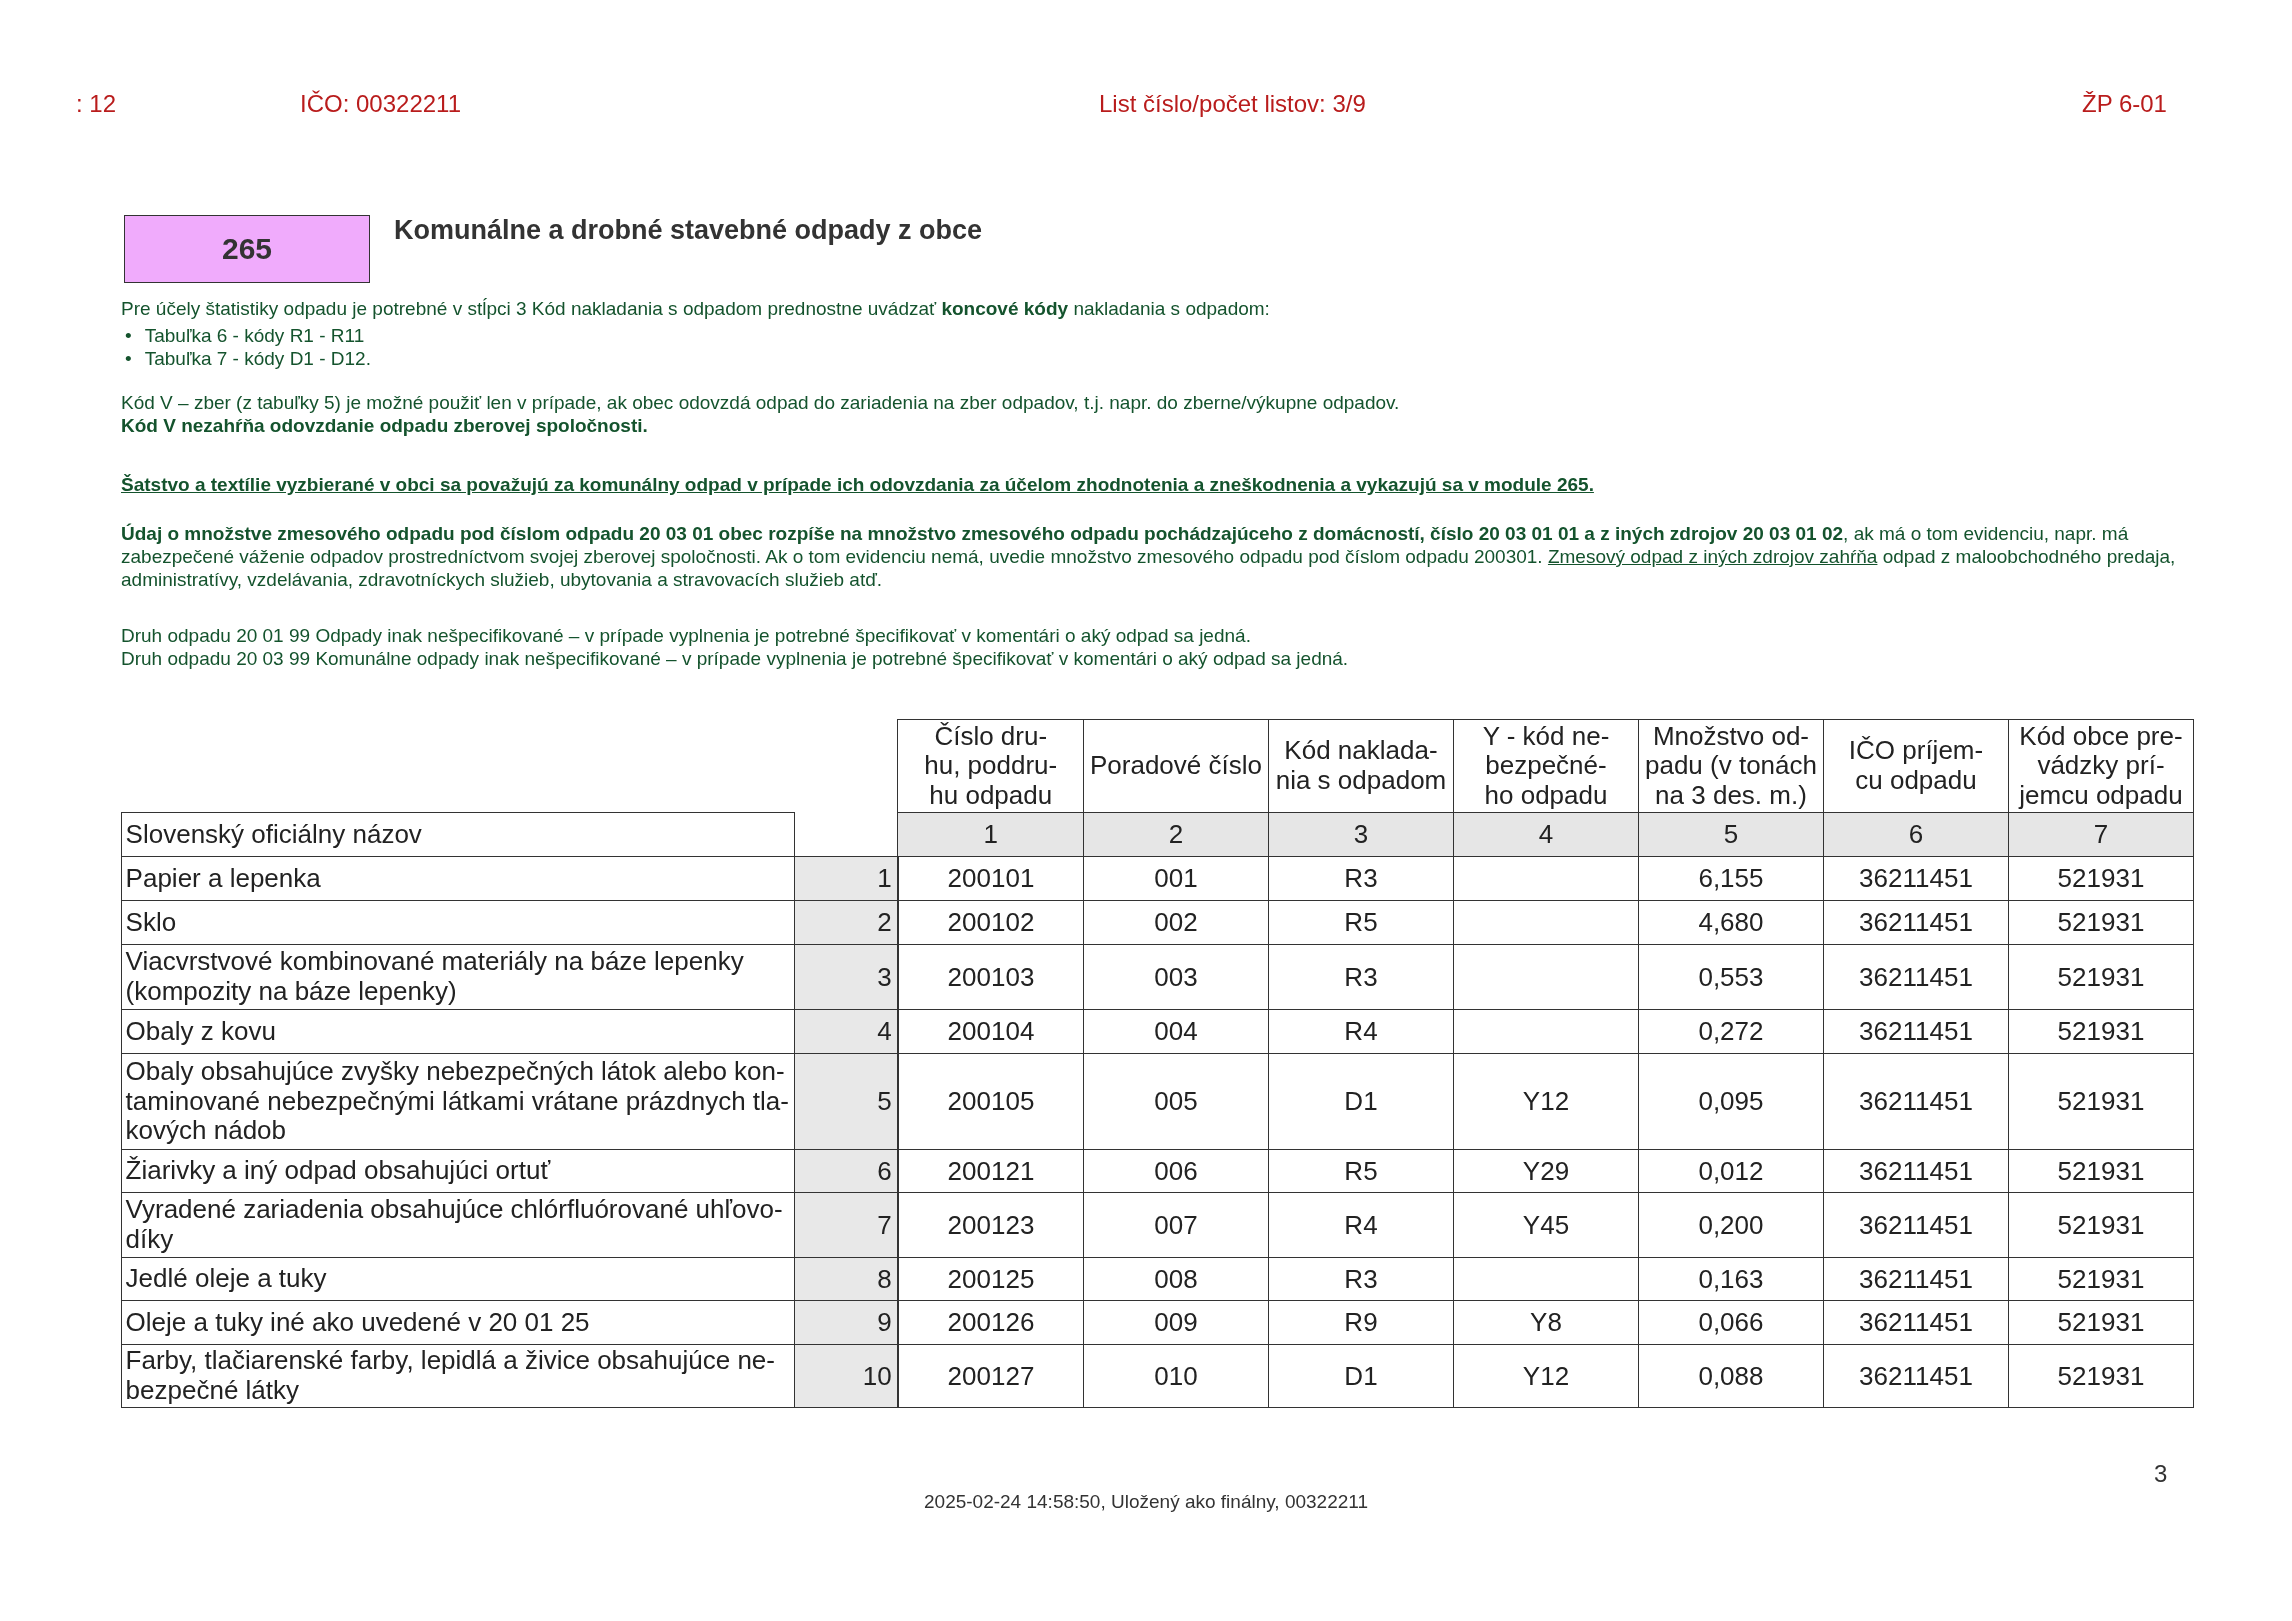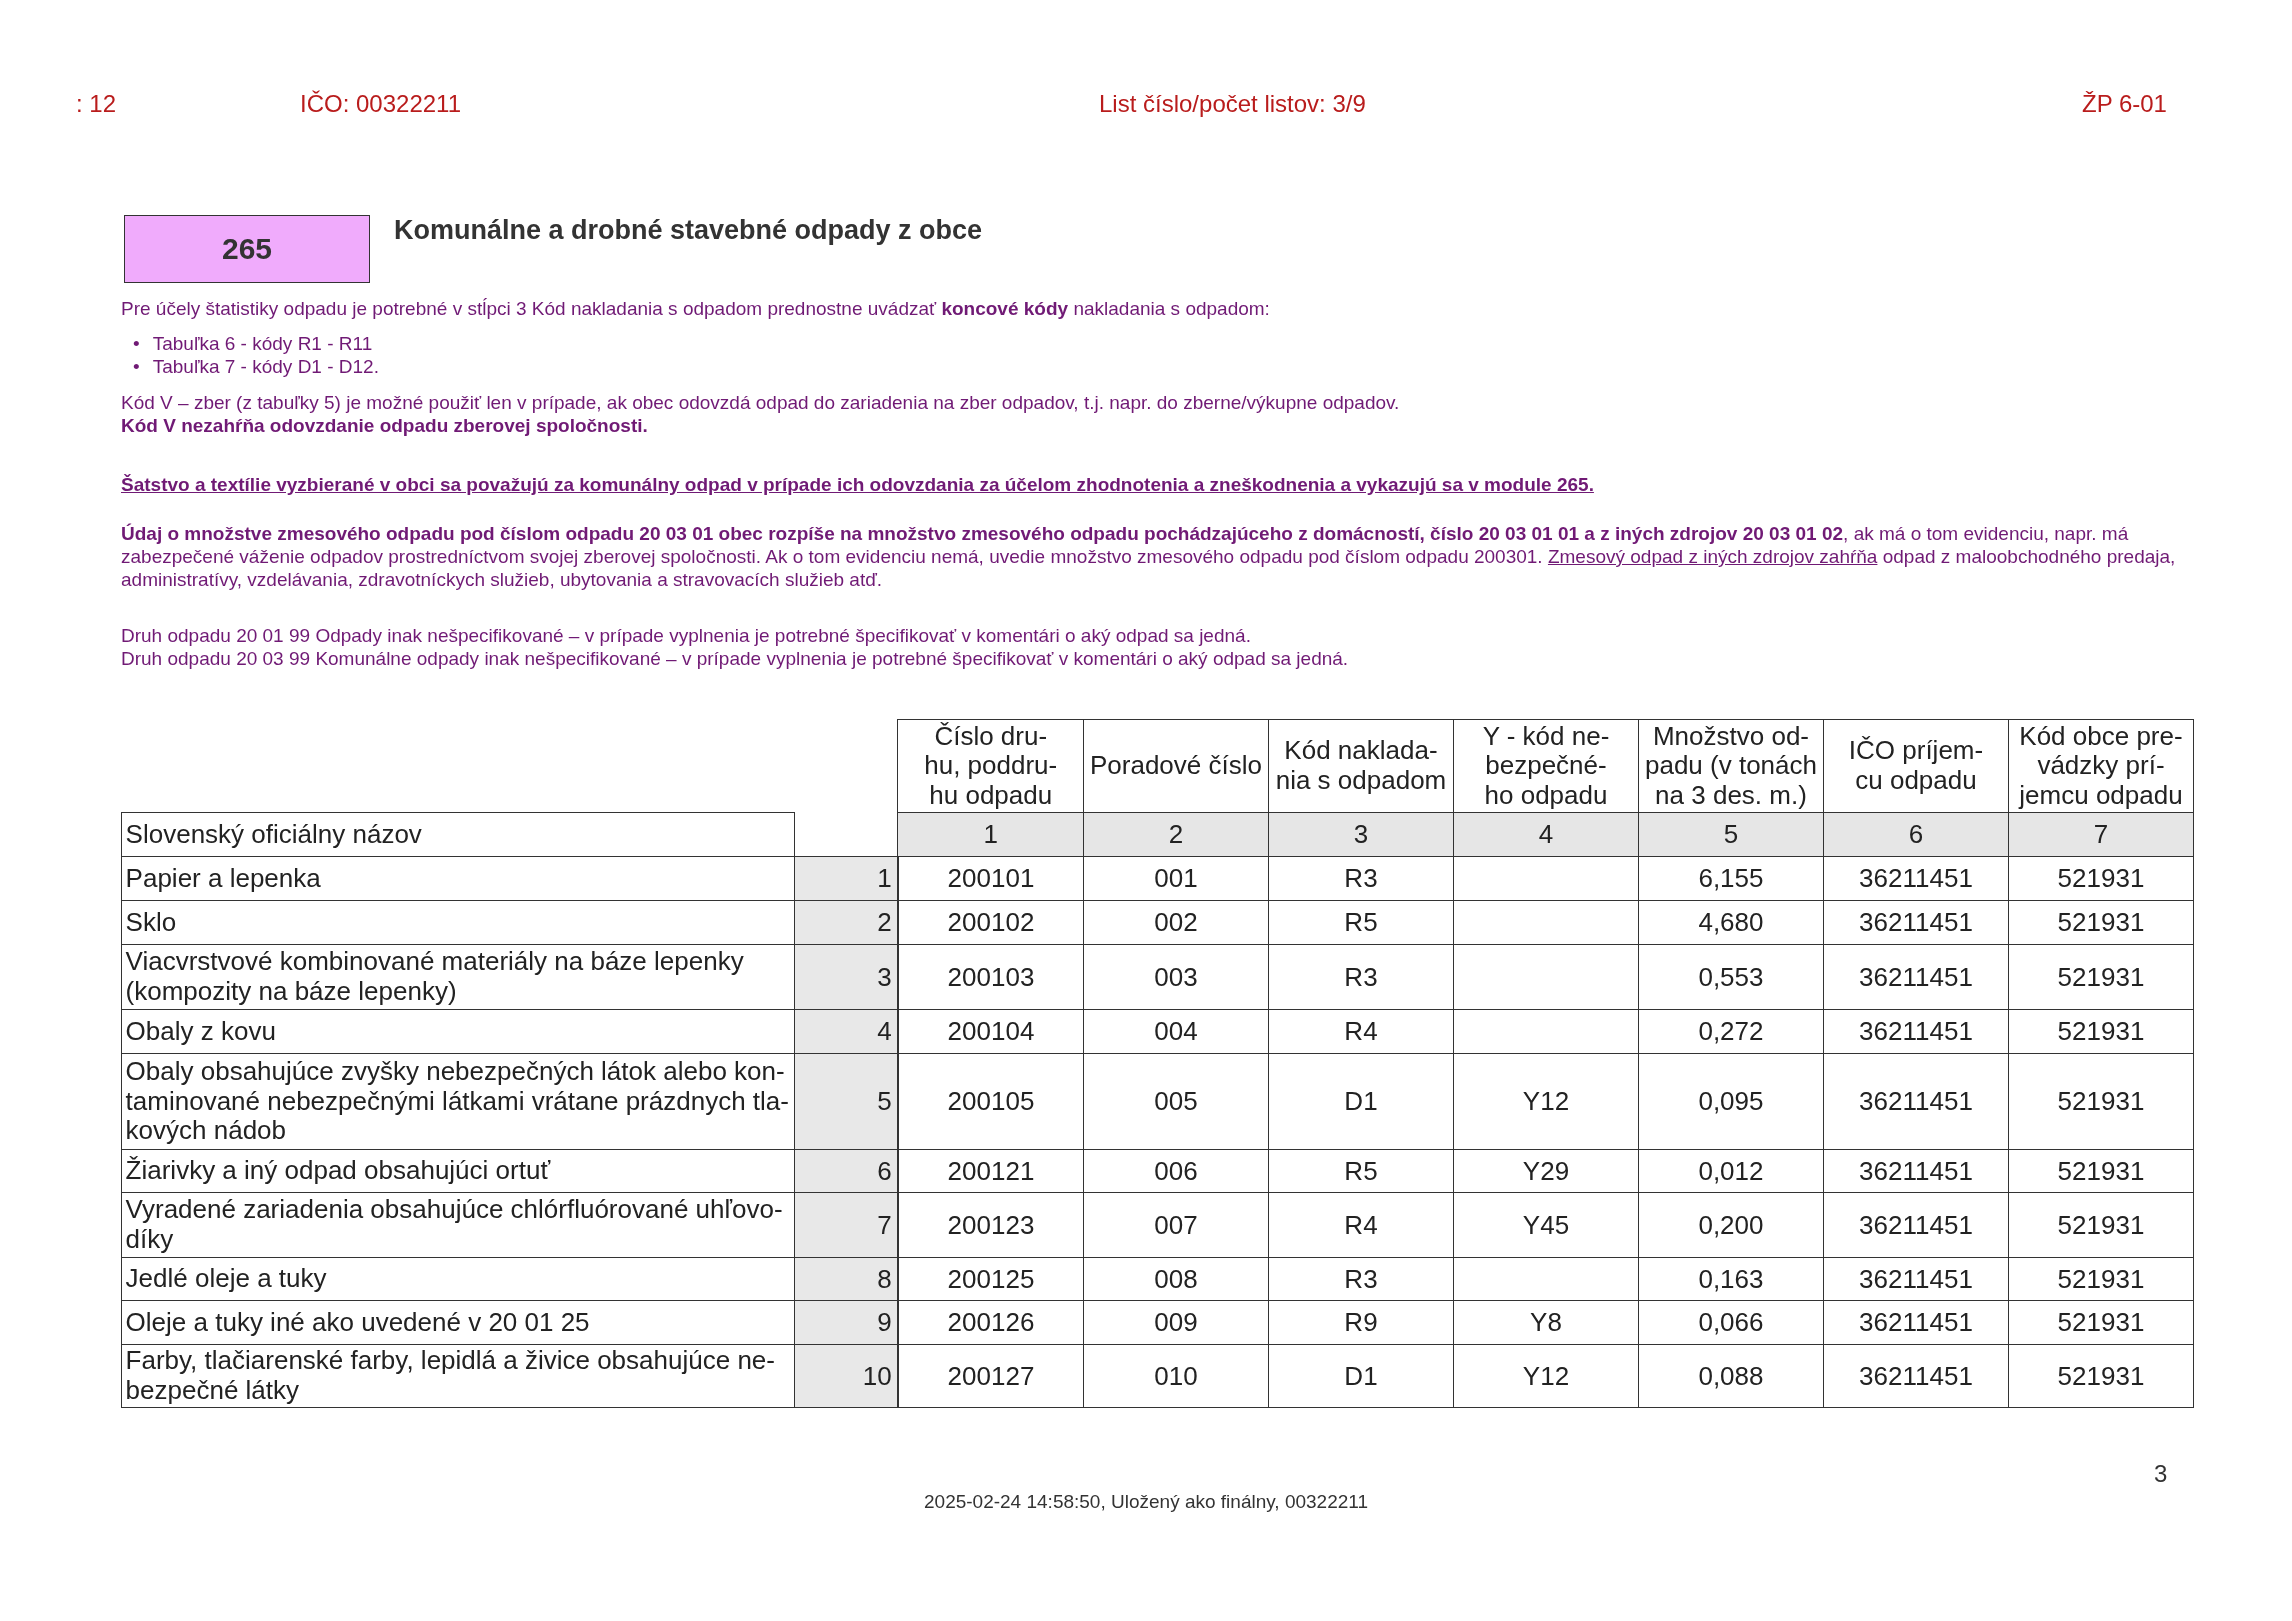--- a/index.html
+++ b/index.html
@@ -4,24 +4,24 @@
 <style>
   html, body { margin:0; padding:0; background:#ffffff; }
   body { width:2293px; height:1621px; position:relative; overflow:hidden;
          font-family:"Liberation Sans", sans-serif; color:#222; }
   .abs { position:absolute; }
   .hdr { top:90px; font-size:24px; color:#b91c1c; }
   .box265 { left:124px; top:215px; width:244px; height:66px; border:1.8px solid #333;
             background:#f0abfc; display:flex; align-items:center; justify-content:center;
             font-weight:bold; font-size:30px; color:#333; }
   .title { left:394px; top:215px; font-size:27px; font-weight:bold; color:#333; }
-  .txt { left:121px; font-size:19px; line-height:23px; color:#701a75; width:2060px; }
+  .txt { left:121px; font-size:19px; line-height:23px; color:#14532d; width:2060px; }
   .b { font-weight:bold; }
   .u { text-decoration:underline; }
-  ul.bul { margin:12px; padding:0 0 0 19.7px; list-style:none; }
+  ul.bul { margin:4px; padding:0 0 0 19.7px; list-style:none; }
   ul.bul li::before { content:"•"; margin-left:-19.7px; width:19.7px; display:inline-block; }
 
   table.main { position:absolute; left:121px; top:719px; border-collapse:collapse; table-layout:fixed; }
   table.main td { border:1.8px solid #333; font-size:26px; color:#222; padding:0; }
   td.name { width:668px; padding-left:3.6px !important; text-align:left; line-height:29.6px; }
   td.num  { width:61px; background:#e8e8e8; text-align:right; padding-right:5.4px !important; }
   td.dc   { width:184px; text-align:center; }
   td.ch   { text-align:center; line-height:29.6px; height:92px; }
   td.sub  { background:#e6e6e6; text-align:center; height:43px; }
   td.blank { border:none !important; }

